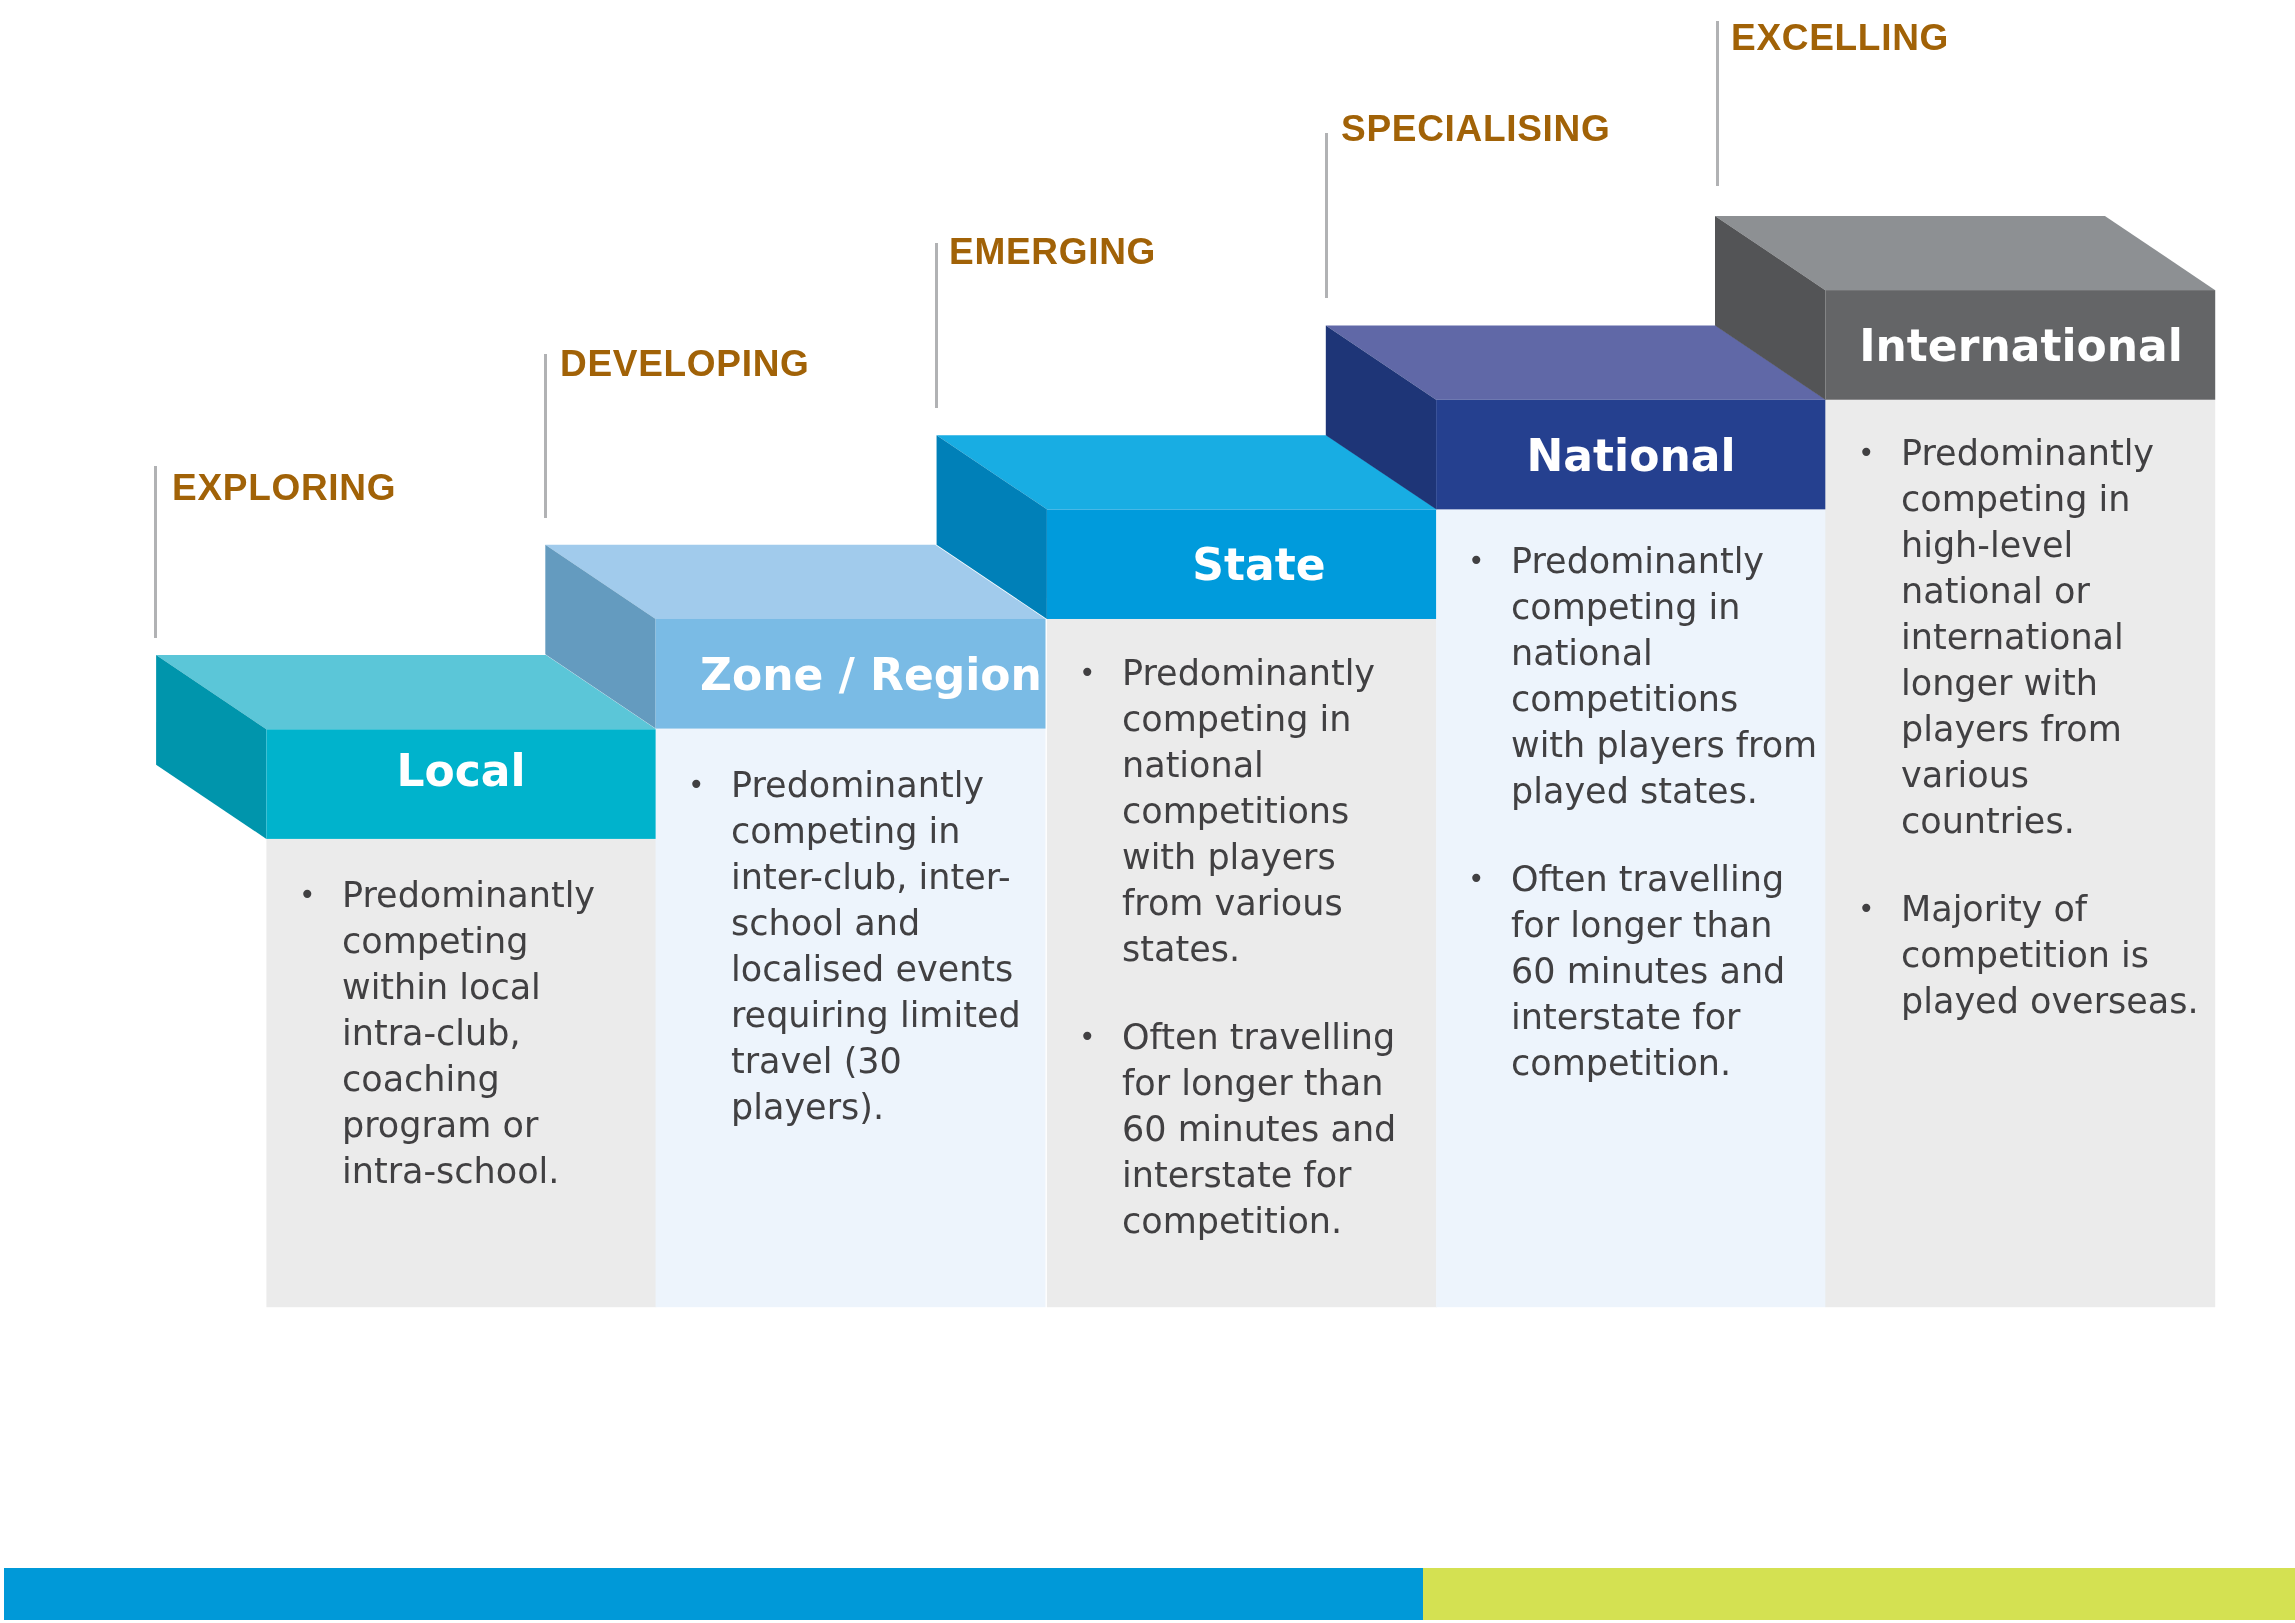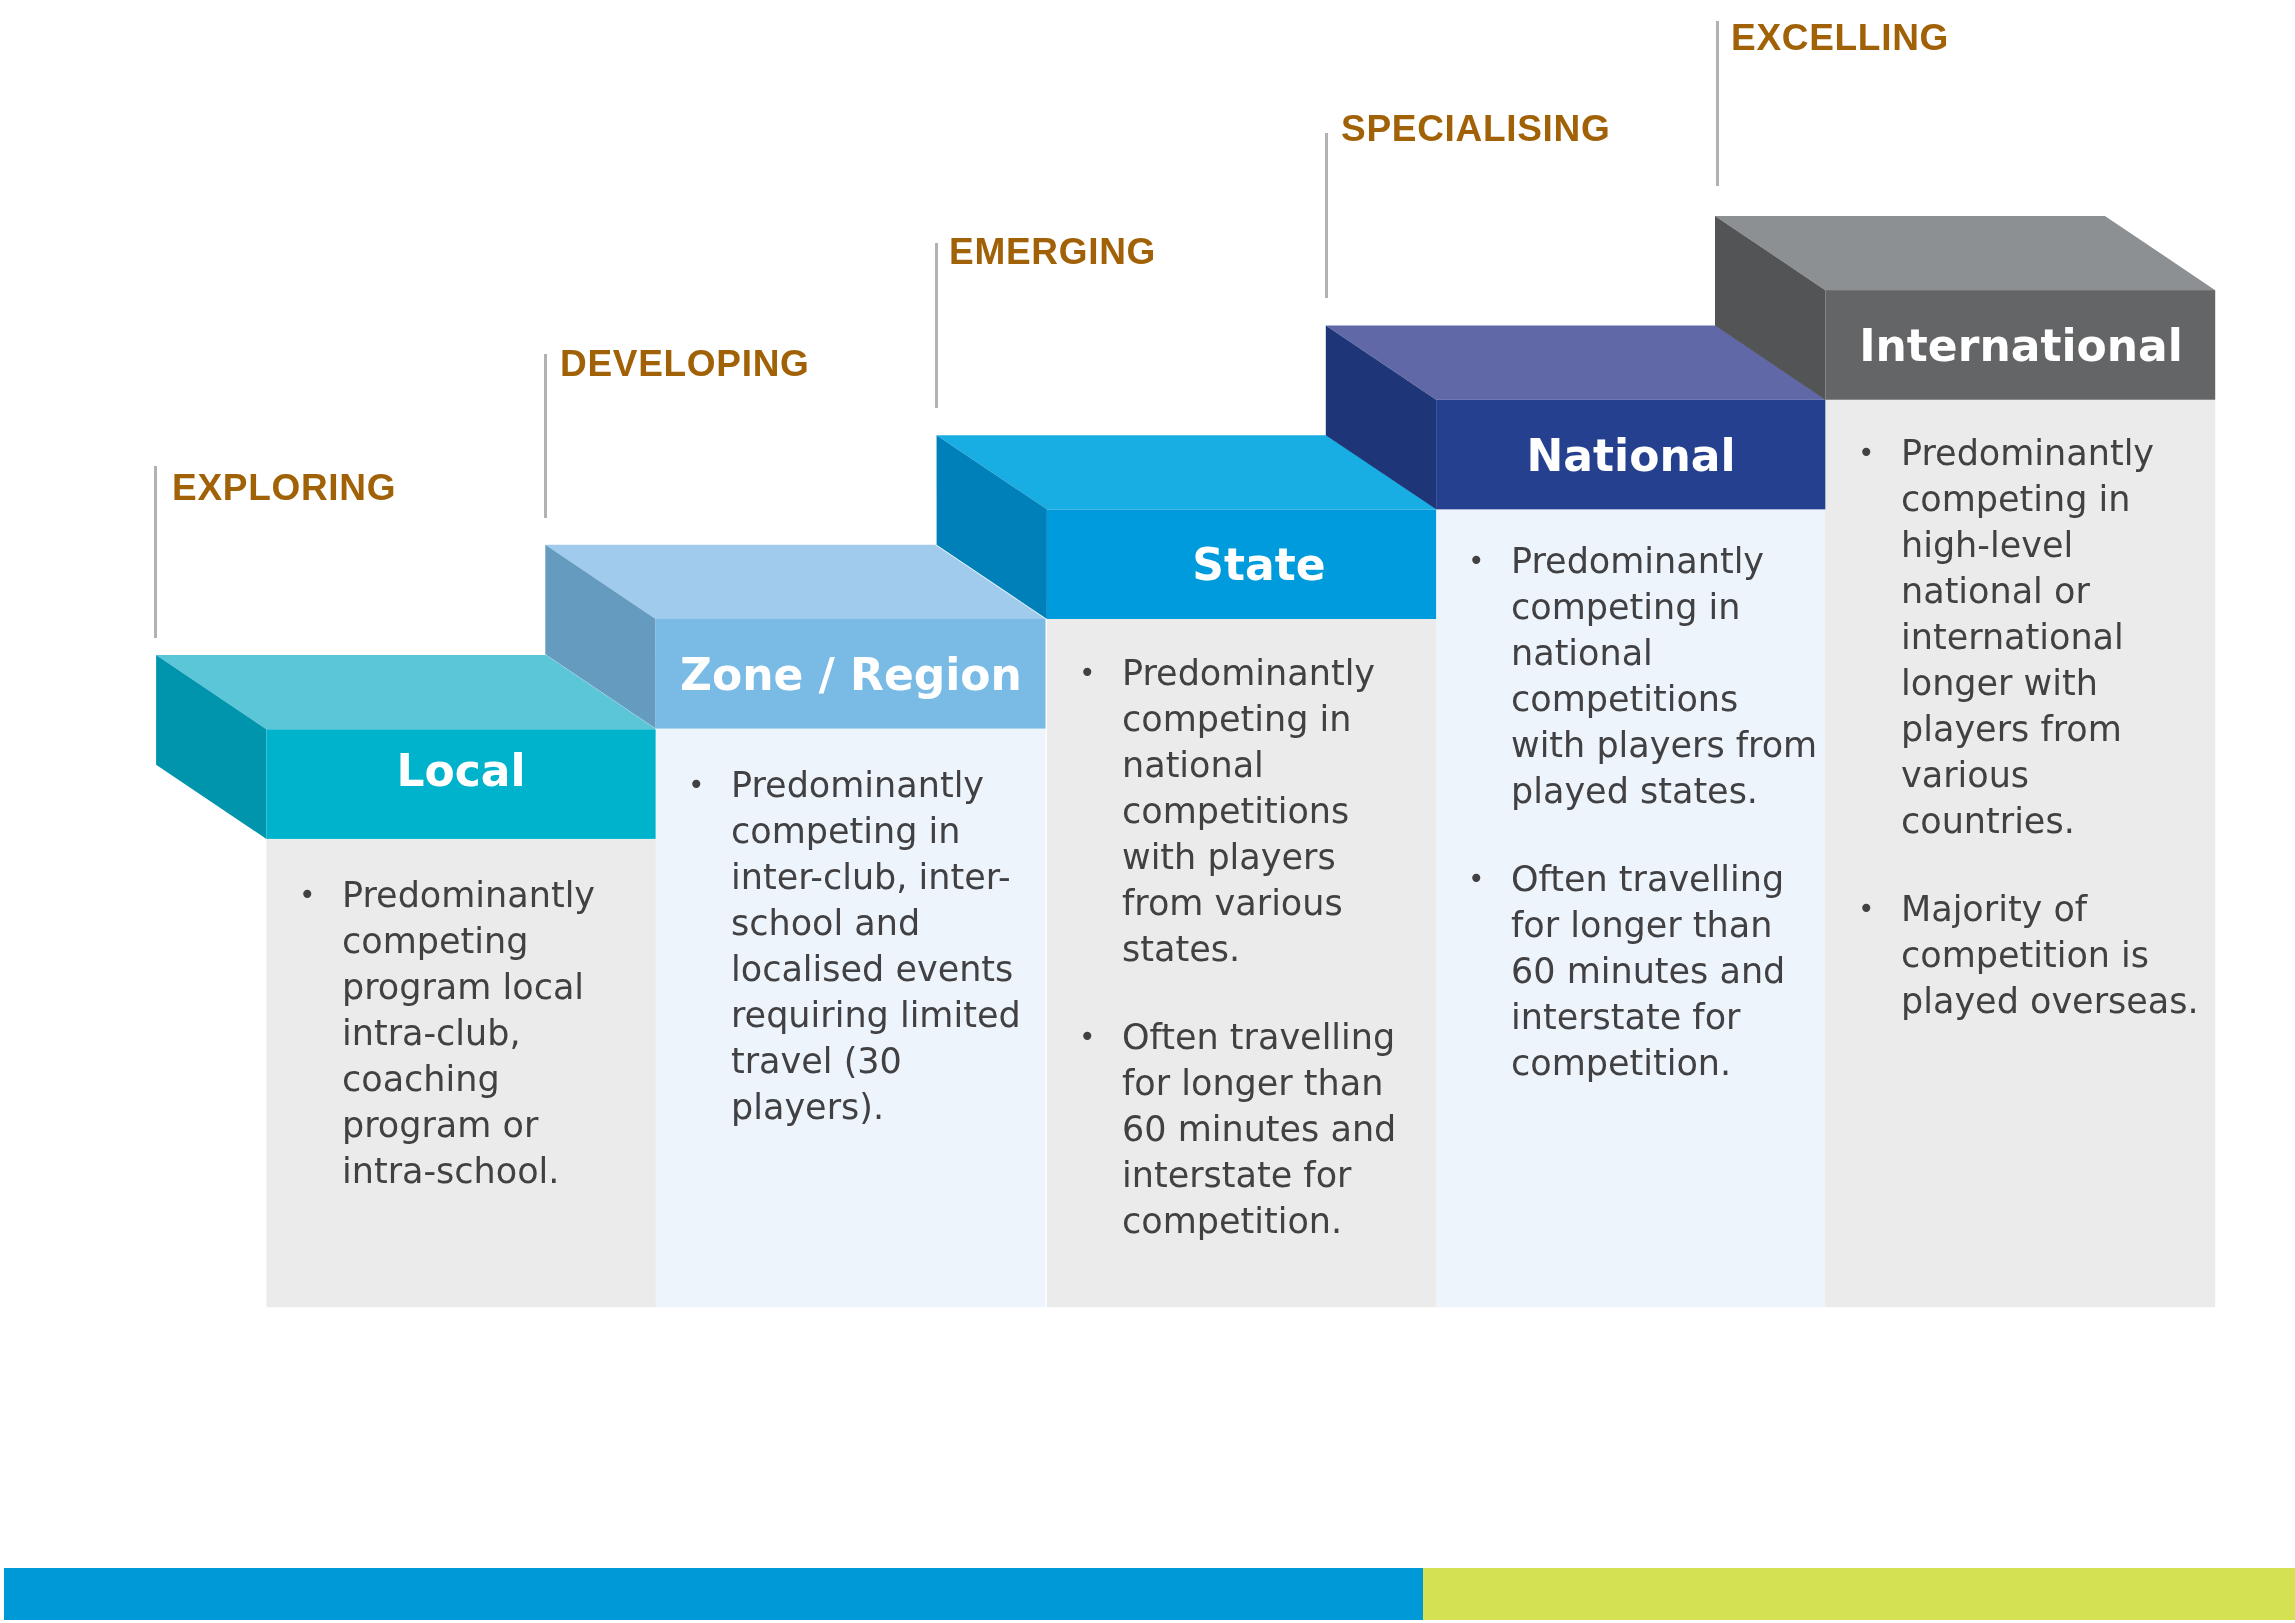--- a/index.html
+++ b/index.html
@@ -53,28 +53,28 @@
     <rect x="2631" y="418" width="562" height="158" fill="#646567"></rect>
   </svg>
 
 <div id="overlay">
     <div class="level-title" style="left: 266px; top: 729px; width: 390px; height: 82px;">Local</div>
     <div class="content" style="left: 285px; top: 872px; width: 362px;">
       <div class="bullet">
         <span class="bullet-dot">•</span>
         <span class="line">Predominantly</span>
         <span class="line">competing</span>
-        <span class="line">program local</span>
+        <span class="line">within local</span>
         <span class="line">intra-club,</span>
         <span class="line">coaching</span>
         <span class="line">program or</span>
         <span class="line">intra-school.</span>
       </div>
     </div>
-    <div class="level-title" style="left: 656px; top: 619px; width: 390px; height: 110px;">Zone / Region</div>
+    <div class="level-title" style="left: 656px; top: 619px; width: 390px; height: 110px; padding-left: 20px;">Zone / Region</div>
     <div class="content" style="left: 674px; top: 762px; width: 362px;">
       <div class="bullet">
         <span class="bullet-dot">•</span>
         <span class="line">Predominantly</span>
         <span class="line">competing in</span>
         <span class="line">inter-club, inter-</span>
         <span class="line">school and</span>
         <span class="line">localised events</span>
         <span class="line">requiring limited</span>
         <span class="line">travel (30</span>

